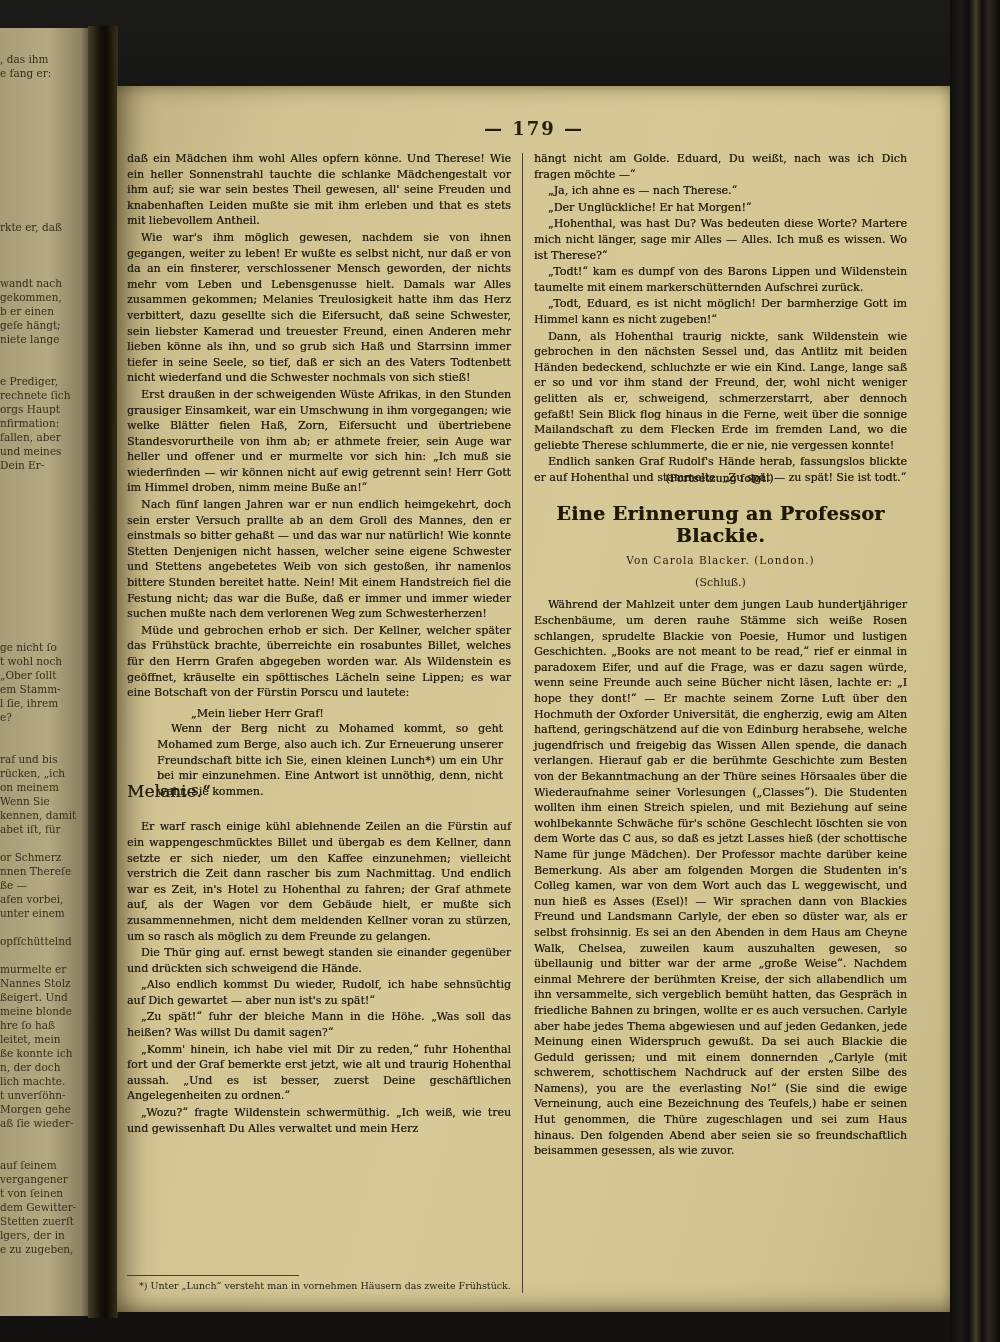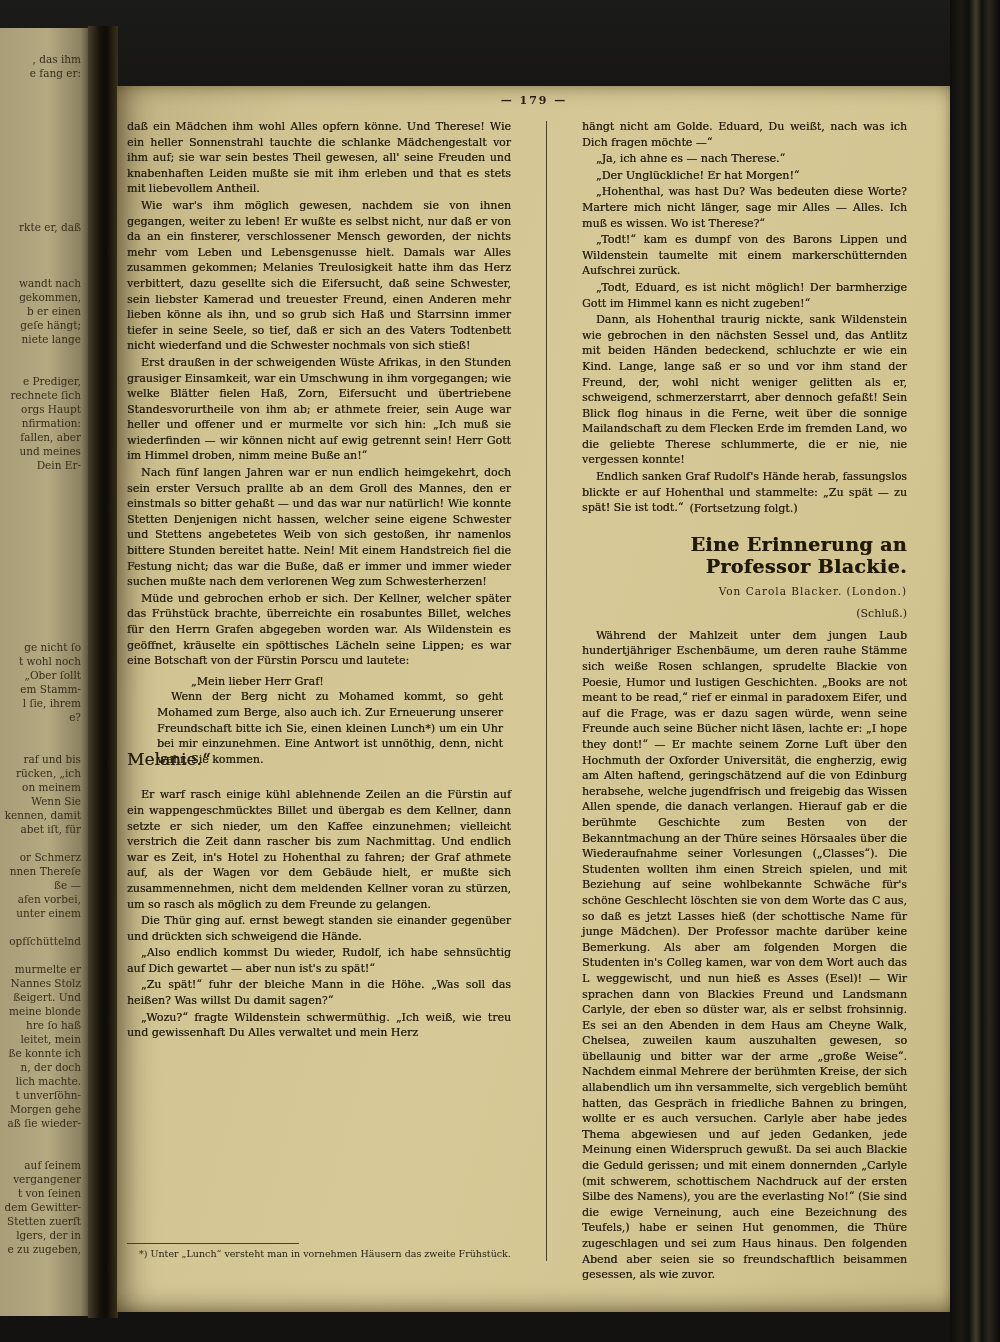--- a/index.html
+++ b/index.html
@@ -6,65 +6,65 @@
   .scene{
     position:relative;width:1000px;height:1342px;overflow:hidden;
     background:linear-gradient(180deg,#1b1b1a 0%,#161514 8%,#131210 100%);
     font-family:"DejaVu Serif", serif;
   }
   
   .prev-page{
     position:absolute;left:0;top:28px;width:88px;height:1288px;
     background:linear-gradient(to right,#a99d78 0%,#b5a982 55%,#8c8160 92%,#5f5640 100%);
     box-sizing:border-box;padding:24px 7px 0 0;overflow:hidden;
-    text-align:right;color:#352d1a;font-size:10.5px;line-height:14px;
+    text-align:left;color:#352d1a;font-size:10.5px;line-height:14px;
   }
   .frag{margin:0;min-height:14px;white-space:nowrap;}
   
   .gutter{
     position:absolute;left:88px;top:26px;width:30px;height:1292px;
     background:linear-gradient(to right,#473e2b 0%,#17130a 40%,#0d0b06 60%,#3a3019 100%);
   }
   
   .page{
     position:absolute;left:117px;top:86px;width:834px;height:1226px;
     background:linear-gradient(105deg,#bfb181 0%,#d1c392 16%,#d7c997 50%,#d2c491 80%,#c6b885 100%);
     box-shadow:inset 20px 0 30px -12px rgba(40,30,10,.55),
                inset -8px 0 14px -8px rgba(60,48,20,.4),
                inset 0 -16px 26px -16px rgba(50,40,15,.55),
                inset 0 10px 18px -12px rgba(60,48,20,.4);
     box-sizing:border-box;color:#241d0e;
   }
   .pageno{
-    text-align:center;font-weight:bold;font-size:11px;letter-spacing:2px;
-    margin:8px 0 12px;color:#241d0e;
+    text-align:center;font-weight:bold;font-size:18px;letter-spacing:2px;
+    margin:32px 0 12px;color:#241d0e;
   }
   .cols{
     display:flex;box-sizing:border-box;height:calc(100% - 60px);
-    padding:0 44px 24px 10px;overflow:hidden;gap:24px;
+    padding:0 44px 24px 10px;overflow:hidden;
   }
   .col-left{width:384px;display:flex;flex-direction:column;}
   .divider{width:1px;background:#4a4026;margin:2px 11px 0 11px;}
   .col-right{flex:1;min-width:0;}
   .para{
     margin:0 0 1px;text-indent:14px;text-align:justify;
     font-size:11px;line-height:15.6px;color:#241d0e;
     text-shadow:.25px 0 0 rgba(36,29,14,.75);
   }
   .noindent{text-indent:0;}
   .letter-sal{text-indent:0;margin:4px 0 0 64px;}
   .letter-body{margin:0 8px 0 30px;text-indent:14px;}
   .sig-line{text-align:left;margin:-15.6px 44px 20px 0;font-size:17px;line-height:15.6px;
     text-shadow:.25px 0 0 rgba(36,29,14,.75);}
   .cont-line{text-align:center;margin:-15.6px 2px 1px 0;font-size:11px;line-height:15.6px;
     text-shadow:.25px 0 0 rgba(36,29,14,.75);}
   .fn-rule{margin-top:auto;width:172px;border-top:1px solid #4a4026;margin-bottom:4px;}
   .footnote{margin:0;font-size:9.5px;line-height:12.8px;text-align:justify;text-indent:12px;
     color:#2a2313;}
-  .art-head{margin:16px 0 8px;text-align:right;}
+  .art-head{margin:16px 0 8px;text-align:center;}
   .art-title{margin:0 0 8px;font-size:19px;font-weight:bold;letter-spacing:.4px;color:#201908;
     text-shadow:.4px 0 0 rgba(32,25,8,.8);}
   .art-byline{margin:0 0 10px;font-size:10.5px;letter-spacing:1px;}
   .art-schluss{margin:0 0 7px;font-size:11px;}
   
   .edge{
     position:absolute;right:0;top:0;width:50px;height:1342px;
     background:linear-gradient(to right,#0e0d0b 0%,#1d1a15 22%,#0f0e0b 38%,#433d2f 52%,
                #12100d 64%,#2a261e 78%,#0b0a08 100%);
   }
@@ -181,20 +181,21 @@
 
         <p class="para letter-sal">„Mein lieber Herr Graf!</p>
         <p class="para letter-body">Wenn der Berg nicht zu Mohamed kommt, so geht Mohamed zum Berge, also auch ich. Zur Erneuerung unserer Freundschaft bitte ich Sie, einen kleinen Lunch*) um ein Uhr bei mir einzunehmen. Eine Antwort ist unnöthig, denn, nicht wahr, Sie kommen.</p>
         <p class="sig-line">Melanie.“</p>
 
         <div>
             <p class="para">Er warf rasch einige kühl ablehnende Zeilen an die Fürstin auf ein wappengeschmücktes Billet und übergab es dem Kellner, dann setzte er sich nieder, um den Kaffee einzunehmen; vielleicht verstrich die Zeit dann rascher bis zum Nachmittag. Und endlich war es Zeit, in's Hotel zu Hohenthal zu fahren; der Graf athmete auf, als der Wagen vor dem Gebäude hielt, er mußte sich zusammennehmen, nicht dem meldenden Kellner voran zu stürzen, um so rasch als möglich zu dem Freunde zu gelangen.</p>
             <p class="para">Die Thür ging auf. ernst bewegt standen sie einander gegenüber und drückten sich schweigend die Hände.</p>
             <p class="para">„Also endlich kommst Du wieder, Rudolf, ich habe sehnsüchtig auf Dich gewartet — aber nun ist's zu spät!“</p>
             <p class="para">„Zu spät!“ fuhr der bleiche Mann in die Höhe. „Was soll das heißen? Was willst Du damit sagen?“</p>
+            <p class="para">„Komm' hinein, ich habe viel mit Dir zu reden,“ fuhr Hohenthal fort und der Graf bemerkte erst jetzt, wie alt und traurig Hohenthal aussah. „Und es ist besser, zuerst Deine geschäftlichen Angelegenheiten zu ordnen.“</p>
             <p class="para">„Wozu?“ fragte Wildenstein schwermüthig. „Ich weiß, wie treu und gewissenhaft Du Alles verwaltet und mein Herz</p>
           </div>
 
         <div class="fn-rule"></div>
         <p class="footnote">*) Unter „Lunch“ versteht man in vornehmen Häusern das zweite Frühstück.</p>
       </div>
 
       <div class="divider"></div>
 
       <div class="col-right">

